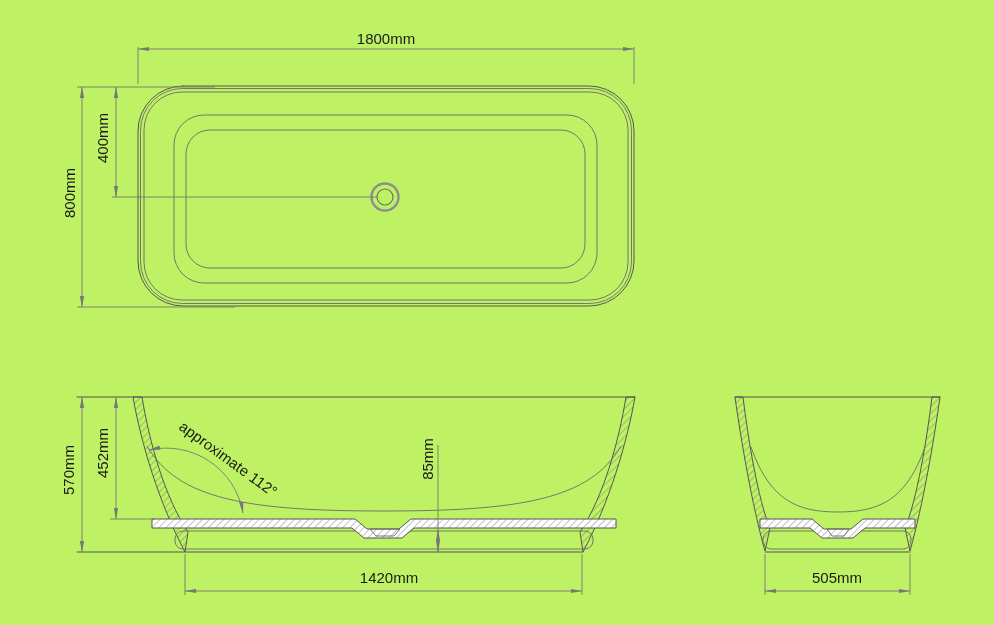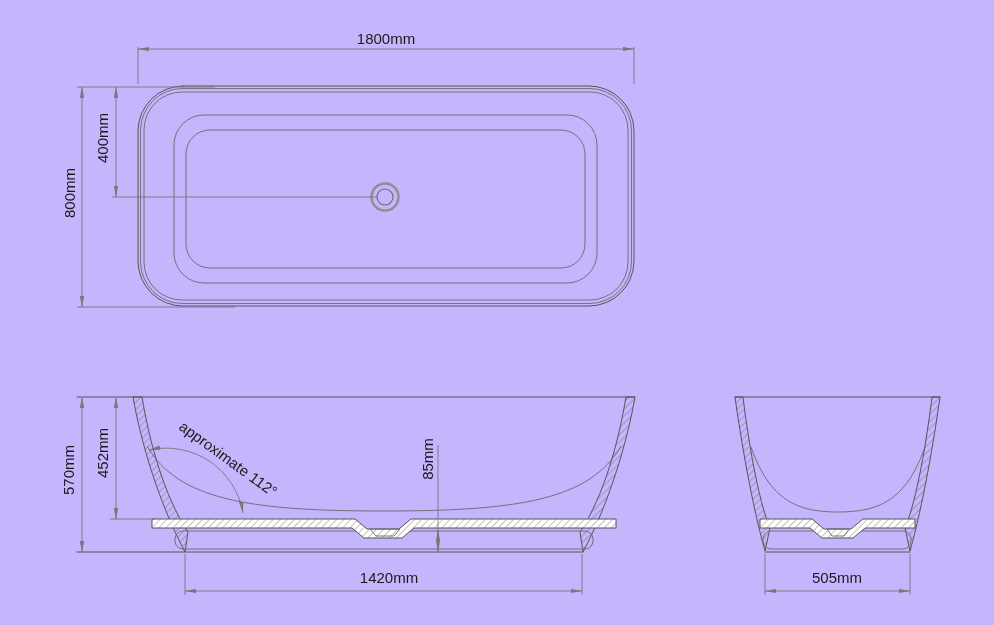--- a/index.html
+++ b/index.html
@@ -1,19 +1,19 @@
 <!DOCTYPE html>
 <html><head>
 <meta charset="utf-8">
 <style>
   html,body{margin:0;padding:0;background:#ffffff;}
   .sheet{
     position:relative;
     width:994px;height:625px;
-    background:#c4b5fd;
+    background:#bef264;
     font-family:"Liberation Sans", sans-serif;
     overflow:hidden;
   }
   svg{display:block}
   text{
     font-family:"Liberation Sans", sans-serif;
     fill:#1b1b1b;
   }
   .dim-text{font-size:15px;}
   .geo{stroke:#555555;stroke-width:1;fill:none;stroke-linecap:round;}

